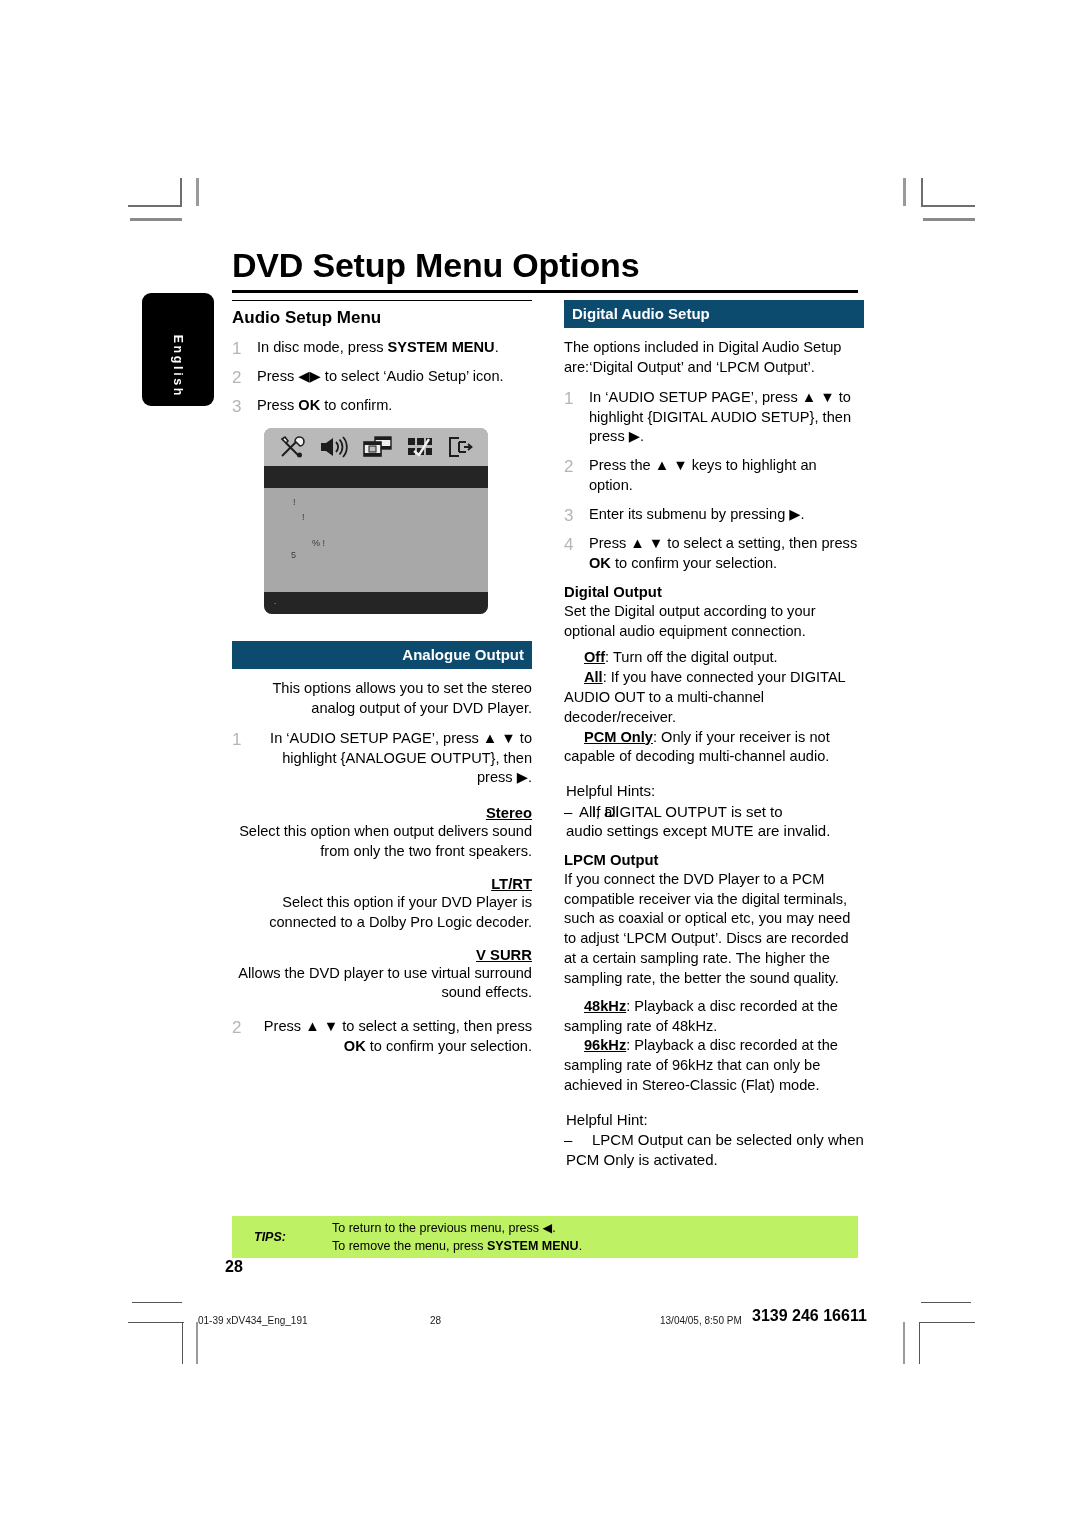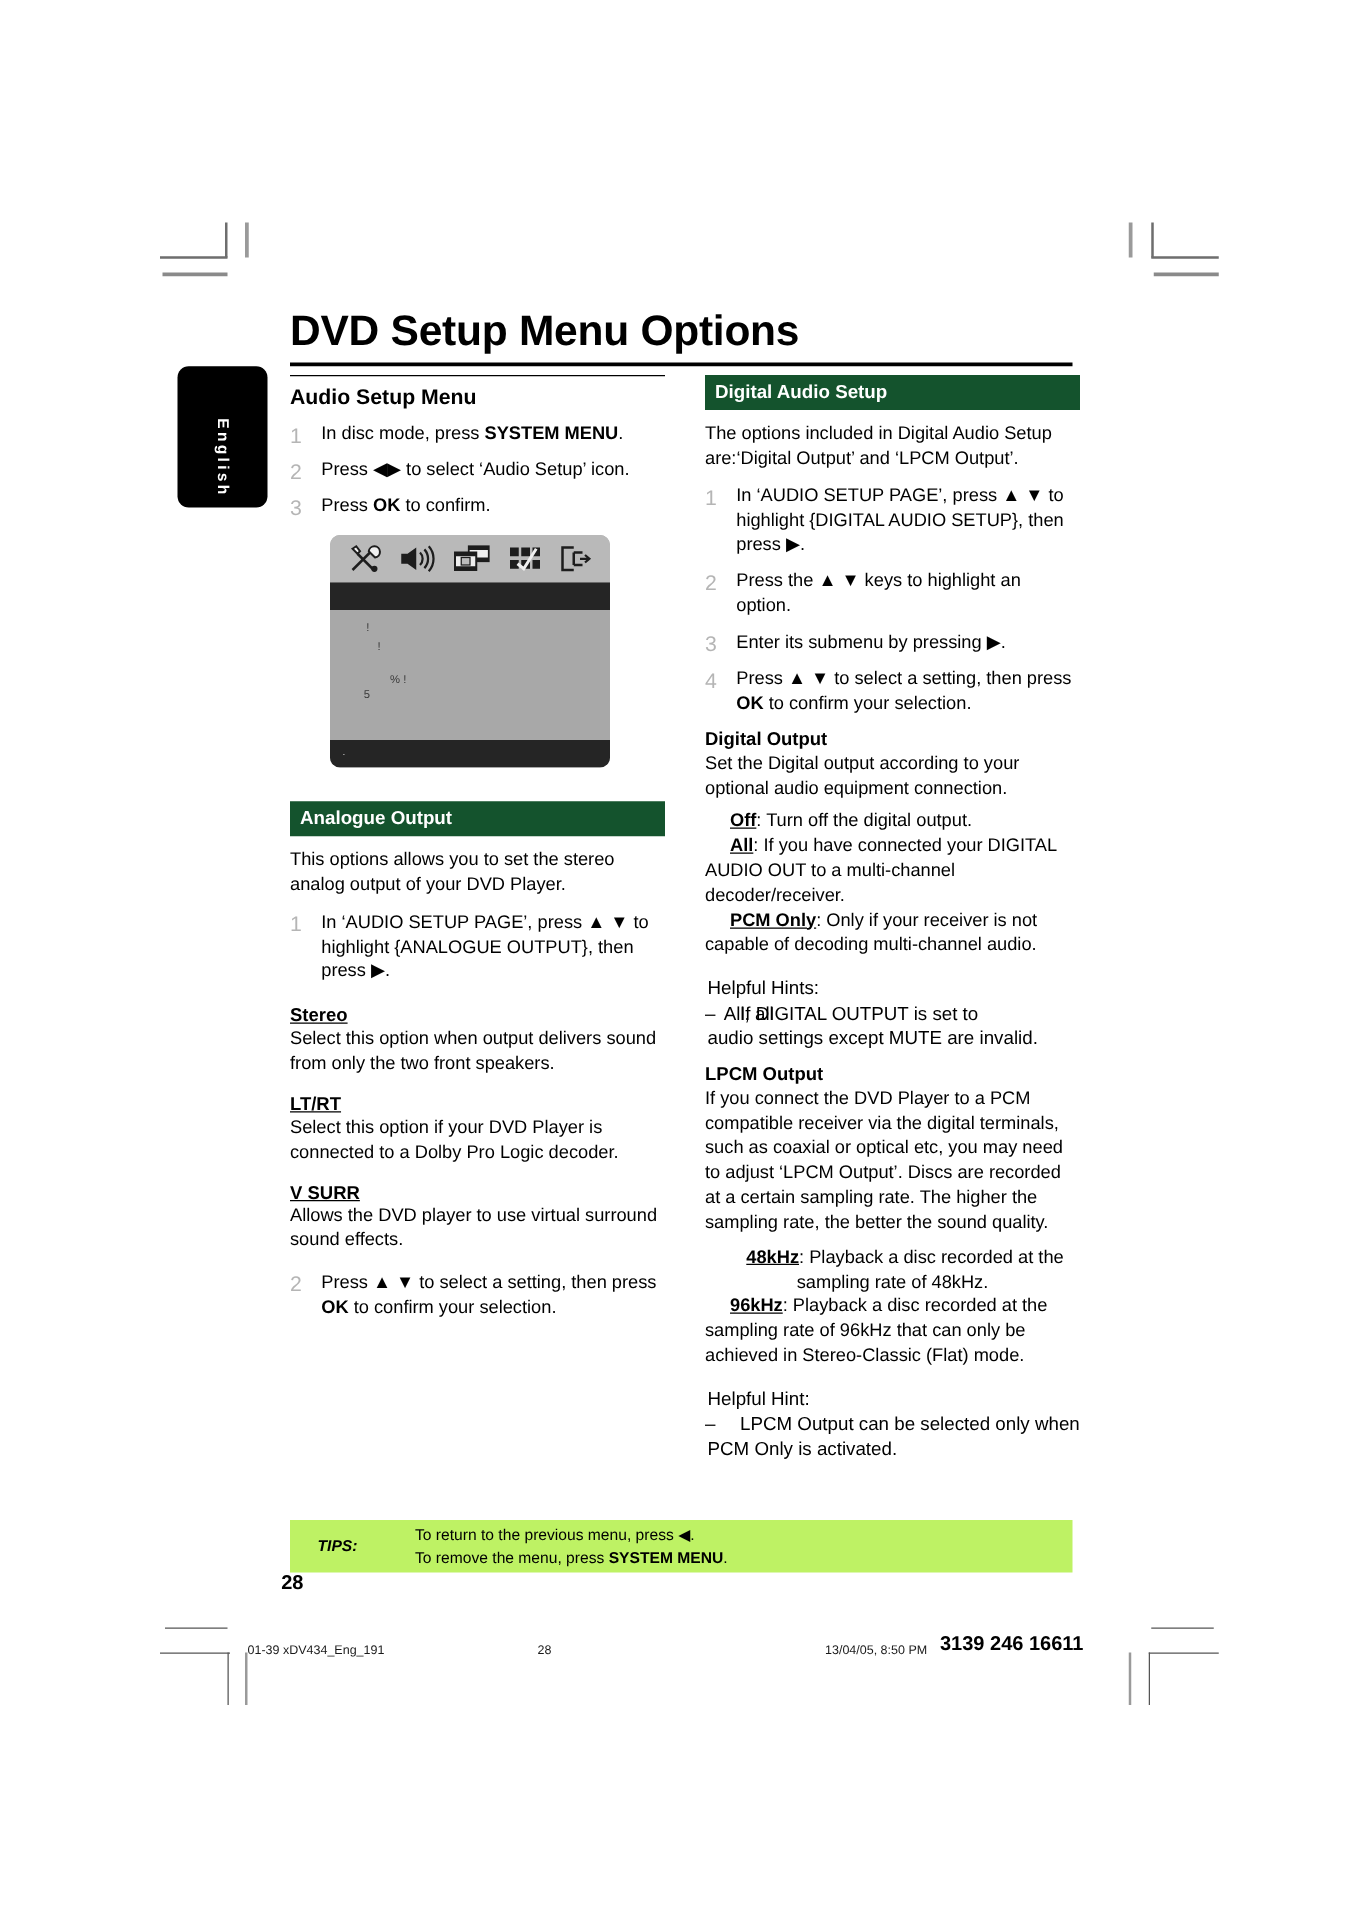--- a/index.html
+++ b/index.html
@@ -81,21 +81,21 @@
 
   .sec-head-plain {
     font-size: 17px;
     font-weight: bold;
     margin: 0 0 10px 0;
     padding-top: 6px;
     border-top: 1.6px solid #000;
     line-height: 1.25;
   }
   .sec-head-bar {
-    background: #14532d;
+    background: #0c4a6e;
     color: #ffffff;
     font-size: 15px;
     font-weight: bold;
     padding: 5px 8px 5px 8px;
     margin: 0 0 10px 0;
     line-height: 1.2;
   }
 
   
   ol.steps {
@@ -367,21 +367,21 @@
     <div class="dvd-titlebar"></div>
     <div class="dvd-body">
       <span class="dvd-glyph" style="left:29px; top:9px;">!</span>
       <span class="dvd-glyph" style="left:38px; top:24px;">!</span>
       <span class="dvd-glyph" style="left:48px; top:50px;">% !</span>
       <span class="dvd-glyph" style="left:27px; top:62px;">5</span>
     </div>
     <div class="dvd-footer">.</div>
   </div>
 
-  <div class="col" style="left:232px; top:641px; width:300px;">
+  <div class="col" style="left:232px; top:641px; width:300px;text-align:right;">
     <div class="sec-head-bar">Analogue Output</div>
     <p class="body">This options allows you to set the stereo analog output of your DVD Player.</p>
 
     <ol class="steps">
       <li>
         <span class="num">1</span>
         <span>In ‘AUDIO SETUP PAGE’, press ▲ ▼ to highlight {ANALOGUE OUTPUT}, then press ▶.</span>
       </li>
     </ol>
 
@@ -443,21 +443,21 @@
         <span class="overlap-wrap">
           <span>If DIGITAL OUTPUT is set to</span><span class="over">All, all</span>
         </span>
       </div>
       <div class="h-cont">audio settings except MUTE are invalid.</div>
     </div>
 
     <div class="sub-head-nb">LPCM Output</div>
     <p class="body tight">If you connect the DVD Player to a PCM compatible receiver via the digital terminals, such as coaxial or optical etc, you may need to adjust ‘LPCM Output’. Discs are recorded at a certain sampling rate. The higher the sampling rate, the better the sound quality.</p>
 
-    <p class="indent-item" style="margin-top:8px;text-align:center;"><u class="term">48kHz</u><span>: Playback a disc recorded at the sampling rate of 48kHz.</span></p>
+    <p class="indent-item" style="margin-top:8px;"><u class="term">48kHz</u><span>: Playback a disc recorded at the sampling rate of 48kHz.</span></p>
     <p class="indent-item"><u class="term">96kHz</u><span>: Playback a disc recorded at the sampling rate of 96kHz that can only be achieved in Stereo-Classic (Flat) mode.</span></p>
 
     <div class="hints">
       <div class="h-title">Helpful Hint:</div>
       <div class="h-row">
         <span class="dash">–</span>
         <span>LPCM Output can be selected only when</span>
       </div>
       <div class="h-cont">PCM Only is activated.</div>
     </div>

